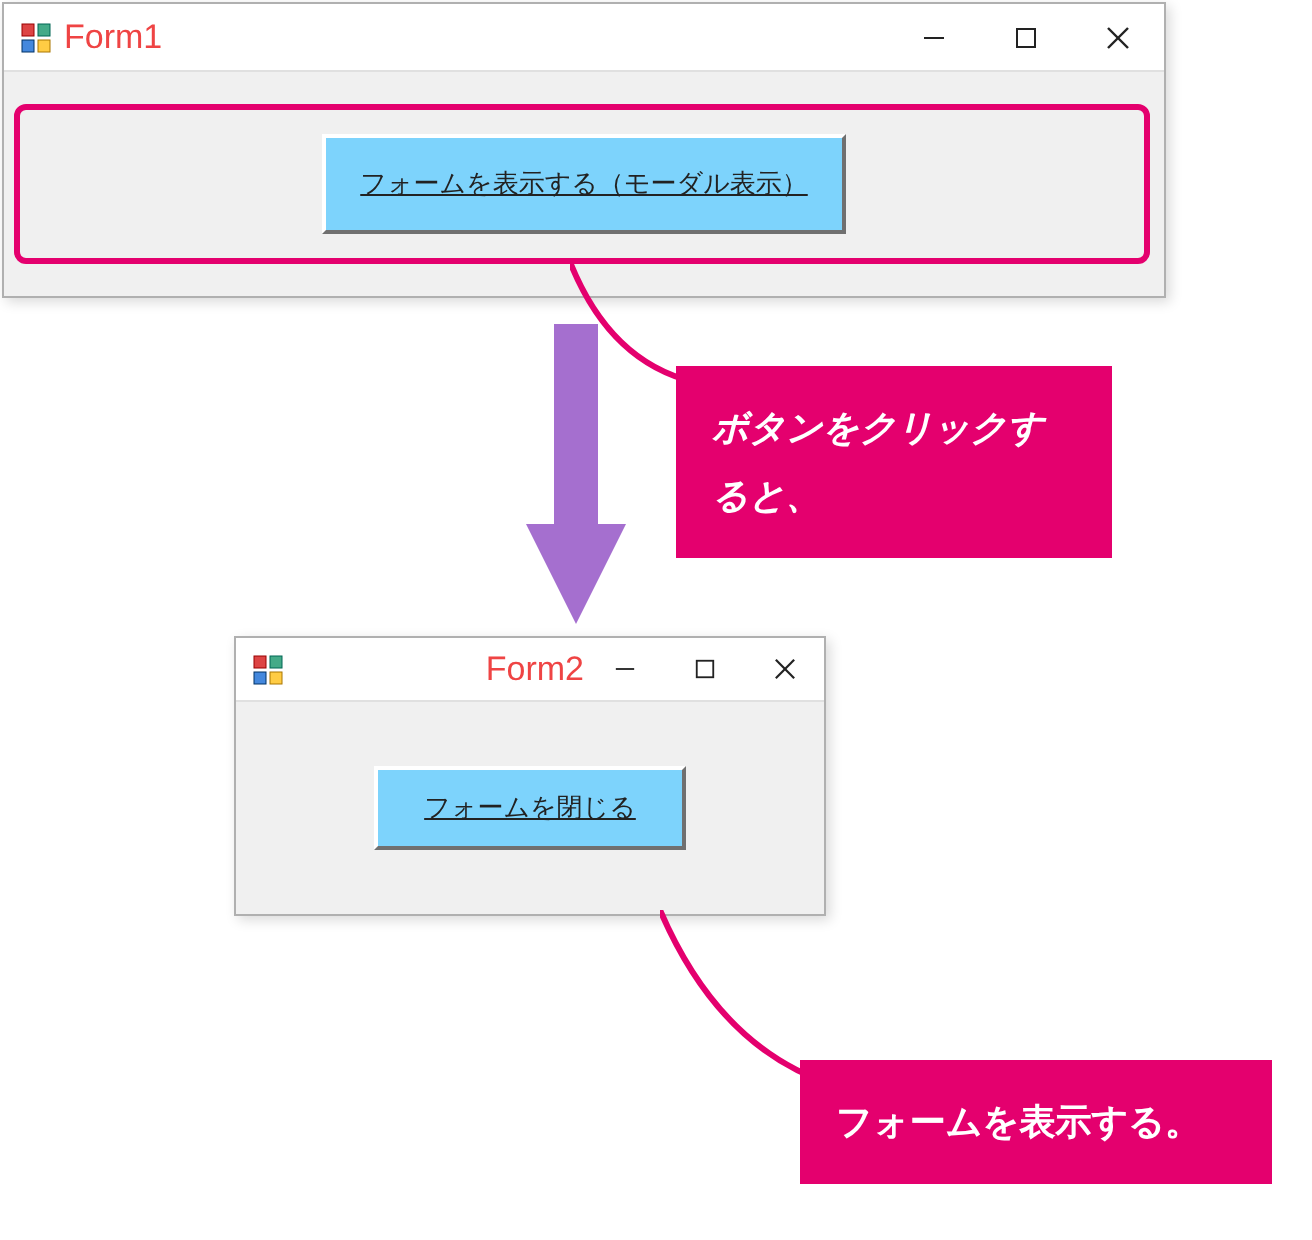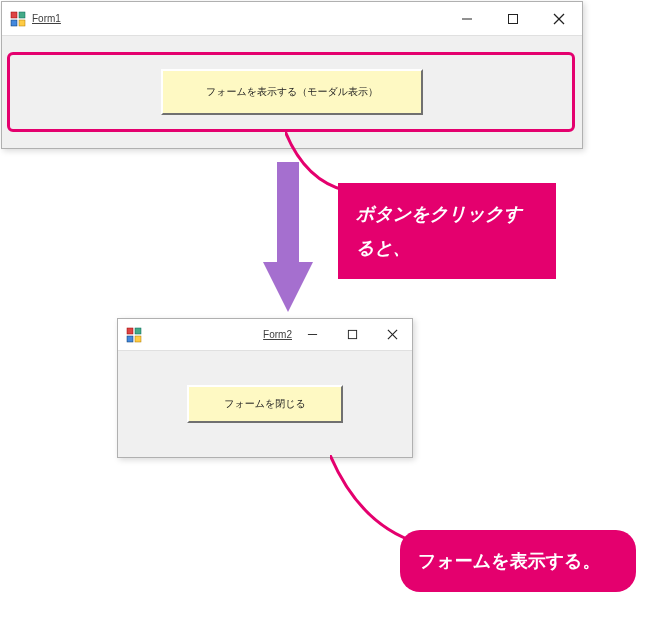--- a/index.html
+++ b/index.html
@@ -23,24 +23,23 @@
       align-items: center;
       padding-left: 8px;
       border-bottom: 1px solid #e0e0e0;
     }
     .titlebar .app-icon {
       width: 16px; height: 16px;
       margin-right: 6px;
     }
     .app-icon svg { display: block; }
     .titlebar .title-text {
-      font-size: 10px;
-      color: #404040;
+      font-size: 17px;
+      color: #ef4444;
       flex: 1;
-      text-decoration: underline;
     }
     .win-controls {
       display: flex;
       height: 100%;
     }
     .win-btn {
       width: 46px;
       display: flex;
       align-items: center;
       justify-content: center;
@@ -69,32 +68,33 @@
     .highlight-rect {
       position: absolute;
       left: 7px; top: 52px;
       width: 568px;
       height: 80px;
       border: 3px solid #e4006e;
       border-radius: 6px;
       pointer-events: none;
     }
     .classic-button {
-      background: #fef9c3;
+      background: #7dd3fc;
       border: 2px solid #888;
       border-top-color: #fff;
       border-left-color: #fff;
       border-right-color: #707070;
       border-bottom-color: #707070;
-      font-size: 10px;
+      font-size: 13px;
       padding: 14px 0;
       width: 262px;
       text-align: center;
       color: #222;
       cursor: pointer;
+      text-decoration: underline;
     }
     
     
     .form2 {
       left: 117px; top: 318px;
       width: 296px;
     }
     .form2 .titlebar { height: 32px; text-align: right; }
     .form2 .win-btn { width: 40px; }
     .form2 .client-area {
@@ -128,21 +128,20 @@
       min-width: 200px;
     }
     .callout1 {
       left: 338px; top: 183px;
       width: 218px;
       font-style: italic;
     }
     .callout2 {
       left: 400px; top: 530px;
       width: 236px;
-      border-radius: 20px;
     }
     
     
     .connector {
       position: absolute;
       pointer-events: none;
     }
     .connector svg { display: block; }
   </style>
 </head>

